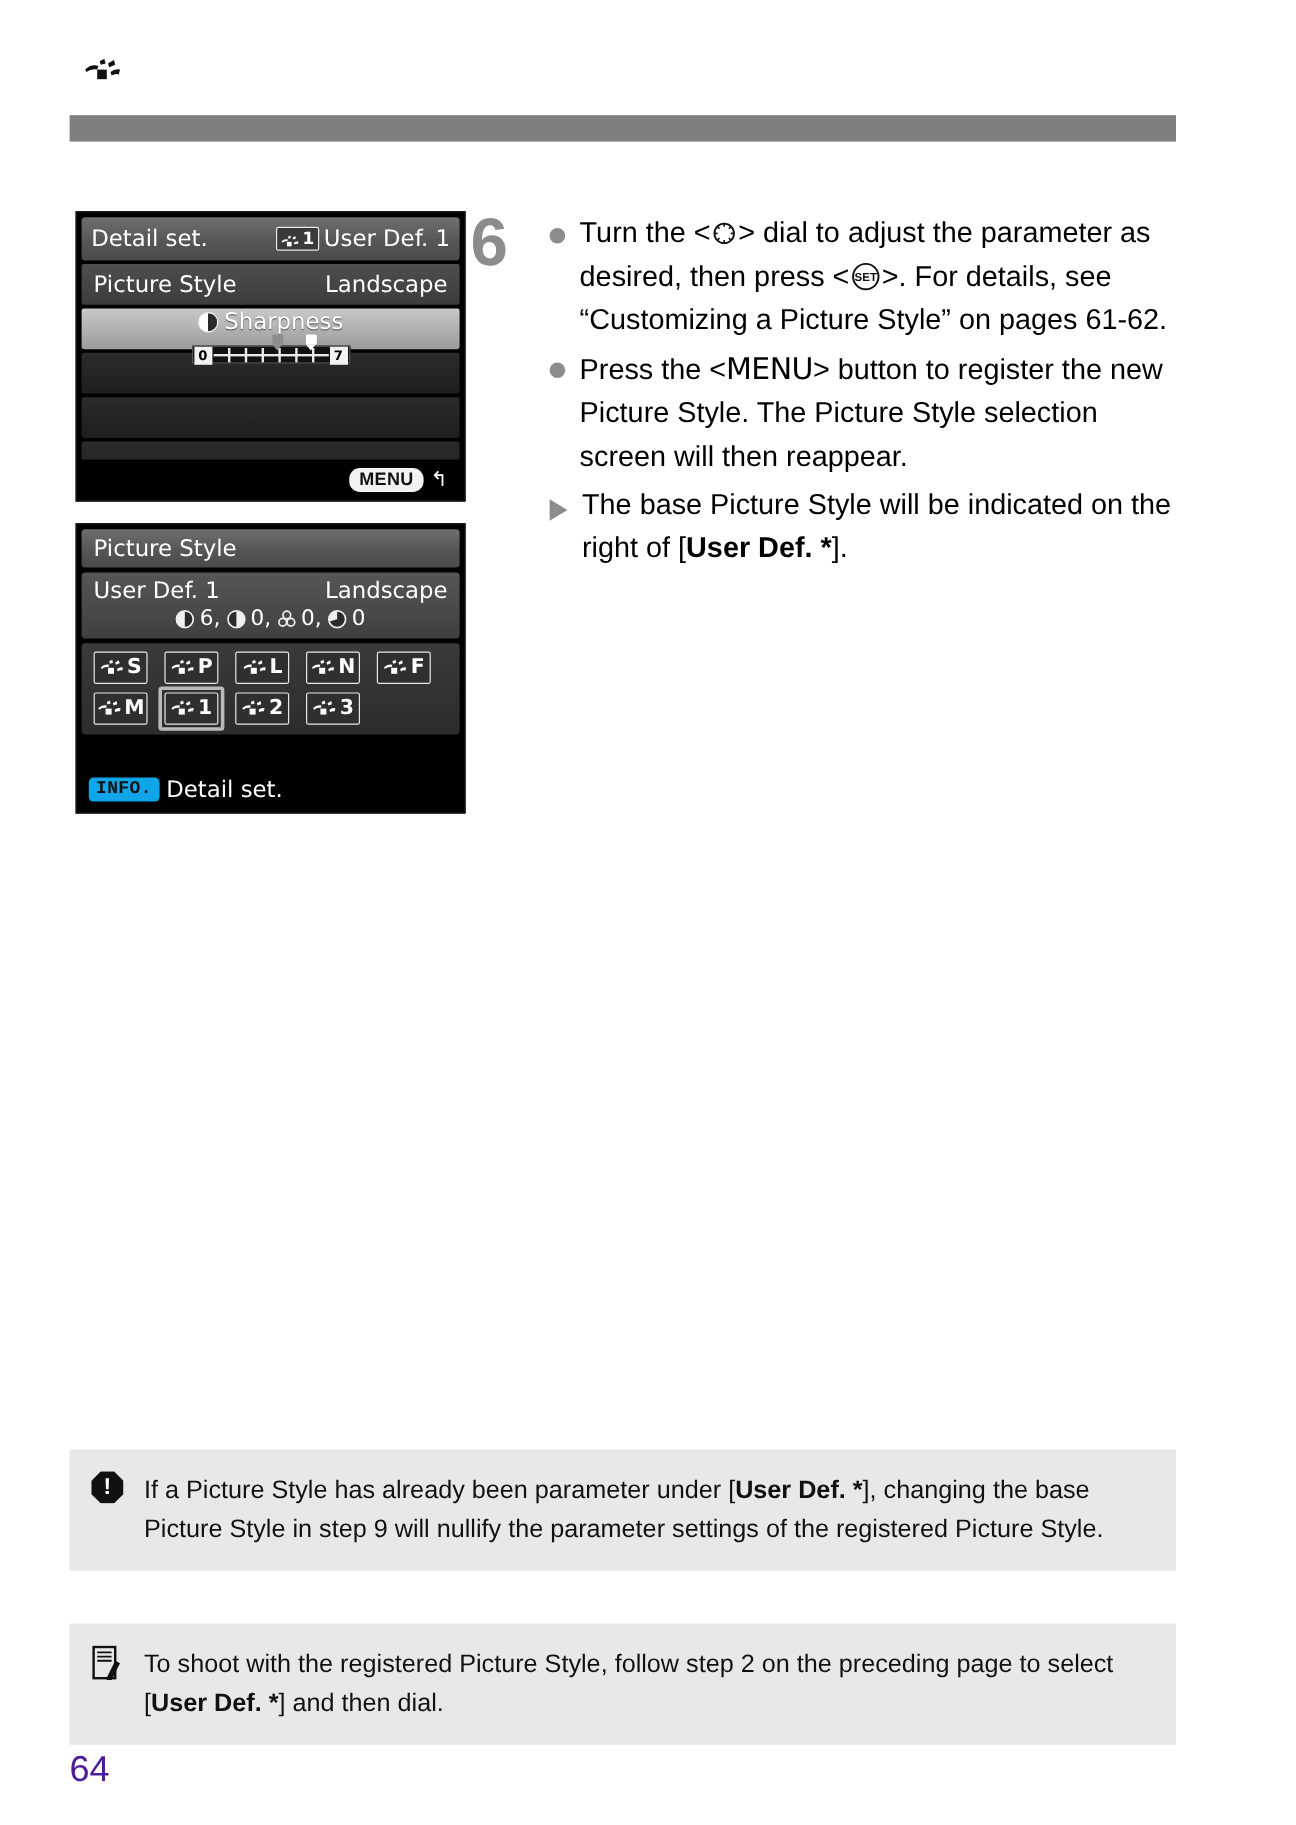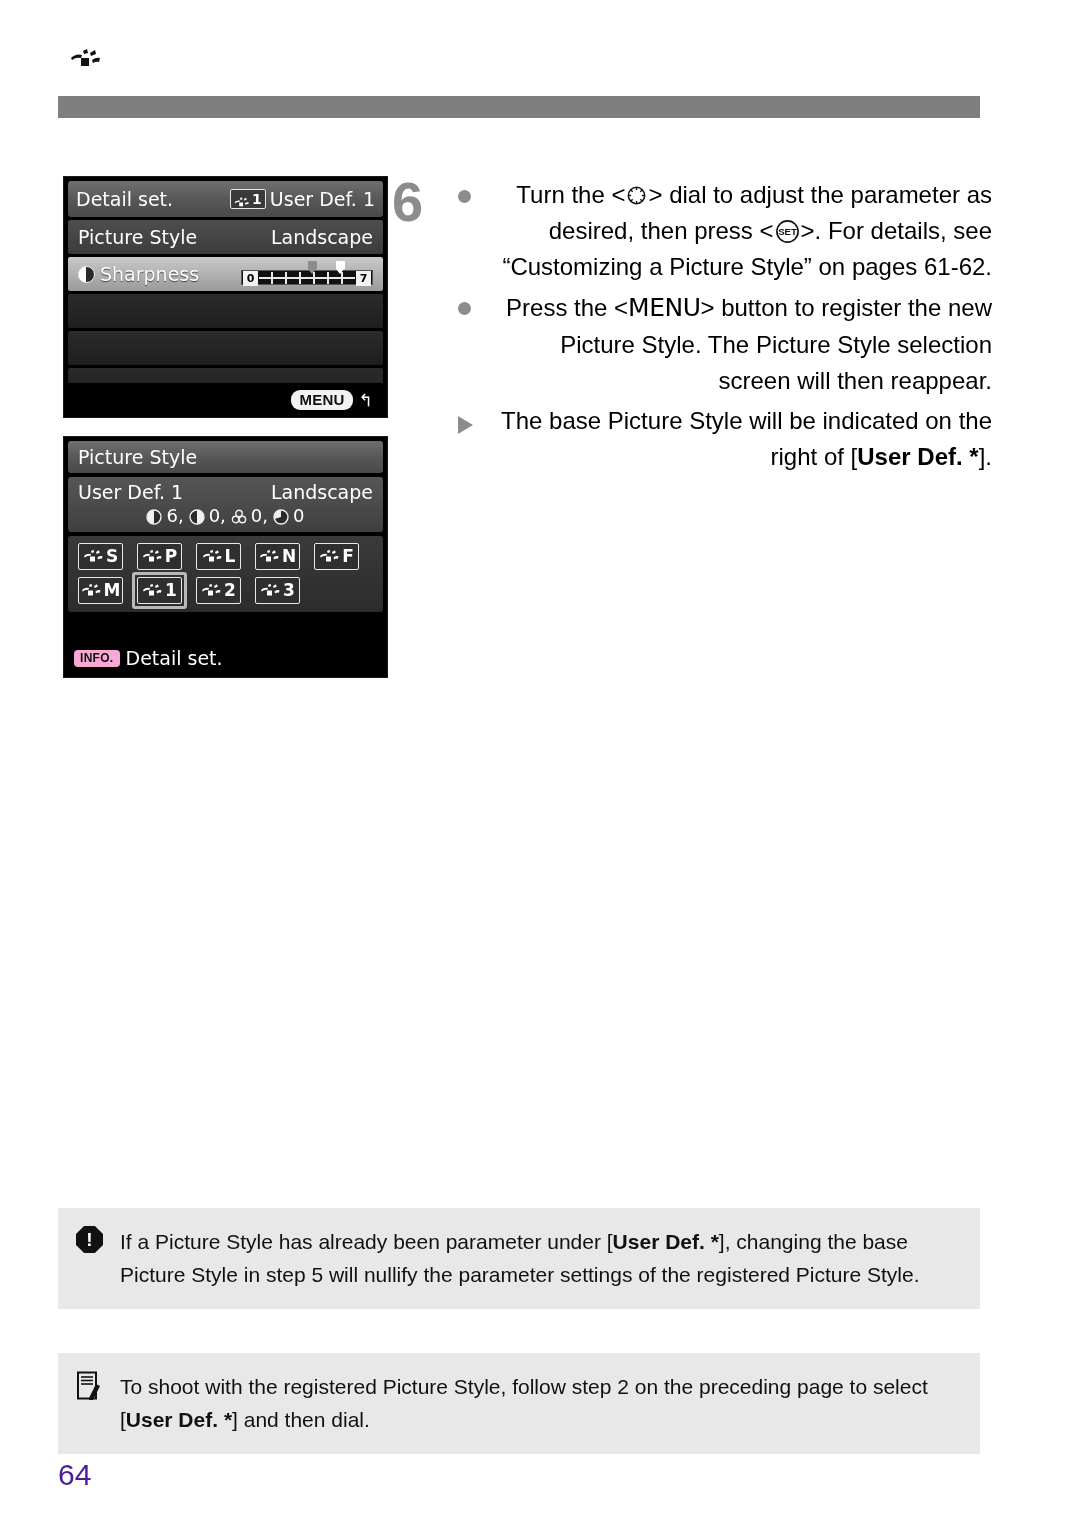--- a/index.html
+++ b/index.html
@@ -89,21 +89,21 @@
     height: 34px;
     margin: 3px 4px 0 4px;
     display: flex;
     align-items: center;
     padding: 0 10px;
     box-sizing: border-box;
     font-size: 19px;
     border-radius: 2px;
   }
   .dt-row.plain { background: linear-gradient(to bottom,#4e4e4e,#3c3c3c); }
-  .dt-row.sel   { background: linear-gradient(to bottom,#c9c9c9,#9a9a9a); color:#ffffff; }
+  .dt-row.sel   { background: linear-gradient(to bottom,#c9c9c9,#9a9a9a); color:#ffffff;flex-direction:column; }
   .dt-row.empty { background: linear-gradient(to bottom,#2b2b2b,#1e1e1e); }
   .dt-row .lbl { flex: 1; display: flex; align-items: center; gap: 5px; }
   .dt-row .val { font-size: 19px; }
   .dt-row.sel .lbl { color: #ffffff; text-shadow: 0 1px 1px rgba(0,0,0,.6); }
 
   .icon-contrast-circle {
     width: 17px; height: 17px; border-radius: 50%;
     background: linear-gradient(to right, #ffffff 0 50%, #2a2a2a 50% 100%);
     border: 1px solid #f0f0f0; box-sizing: border-box; display:inline-block;
   }
@@ -146,23 +146,23 @@
     position: absolute; left: 0; right: 0; bottom: 0; height: 34px;
     background: #000; display: flex; align-items: center; justify-content: flex-end;
     padding-right: 14px; box-sizing: border-box; gap: 6px;
   }
   .badge-menu {
     background: #f2f2f2; color: #111; font-size: 15px; font-weight: bold;
     border-radius: 9px; padding: 1px 8px; line-height: 1.25;
     font-family: "Liberation Sans", sans-serif; letter-spacing: .3px;
   }
   .badge-info {
-    background: #f9a8d4; color: #111; font-size: 12px; font-weight: bold;
+    background: #0ea5e9; color: #111; font-size: 15px; font-weight: bold;
     border-radius: 4px; padding: 1px 6px; line-height: 1.25;
-    font-family: Liberation Sans, sans-serif; letter-spacing: .3px;
+    font-family: Liberation Mono, monospace; letter-spacing: .3px;
   }
   .return-arrow { font-size: 17px; color: #ffffff; line-height: 1; }
 
   
   .ps-titlebar {
     height: 32px; margin: 4px 4px 0 4px;
     background: linear-gradient(to bottom, #6f6f6f 0%, #565656 55%, #4a4a4a 100%);
     border-radius: 3px; display: flex; align-items: center; padding: 0 10px;
     box-sizing: border-box; font-size: 19px;
   }
@@ -205,21 +205,21 @@
 
   
   .step-block { position: absolute; left: 392px; top: 168px; width: 600px; }
   .step-num {
     position: absolute; left: 0; top: 6px;
     font-size: 56px; font-weight: bold; color: #8c8c8c; line-height: 1;
   }
   .step-title {
     margin-left: 66px; font-size: 27px; font-weight: bold; line-height: 1.2;
   }
-  .bullets { margin-left: 66px; margin-top: 9px; text-align: right; }
+  .bullets { margin-left: 66px; margin-top: 9px; }
   .bullet { display: flex; gap: 12px; margin-bottom: 4px; }
   .bullet .dot {
     flex: 0 0 auto; width: 13px; height: 13px; border-radius: 50%;
     background: #8c8c8c; margin-top: 13px;
   }
   .bullet .tri {
     flex: 0 0 auto; width: 0; height: 0; margin-top: 13px;
     border-top: 9px solid transparent; border-bottom: 9px solid transparent;
     border-left: 15px solid #8c8c8c;
   }
@@ -579,21 +579,21 @@
 
   </div>
 </div>
 
 <div class="note note-caution">
   <span class="note-icon">
     <span class="octagon">
         <span>!</span>
       </span>
   </span>
-  <span class="note-text"><span>If a Picture Style has already been parameter under [</span><b>User Def. *</b><span>], changing the base Picture Style in step 5 will nullify the parameter settings of the registered Picture Style.</span></span>
+  <span class="note-text"><span>If a Picture Style has already been parameter under [</span><b>User Def. *</b><span>], changing the base Picture Style in step 9 will nullify the parameter settings of the registered Picture Style.</span></span>
 </div>
 
 <div class="note note-memo">
   <span class="note-icon">
     <svg viewBox="0 0 26 30" width="26" height="30" aria-hidden="true">
       <rect x="2" y="1.5" width="18" height="26" fill="none" stroke="#111" stroke-width="2"></rect>
       <g stroke="#111" stroke-width="1.6">
         <line x1="5" y1="6" x2="17" y2="6"></line>
         <line x1="5" y1="9.5" x2="17" y2="9.5"></line>
         <line x1="5" y1="13" x2="17" y2="13"></line>

